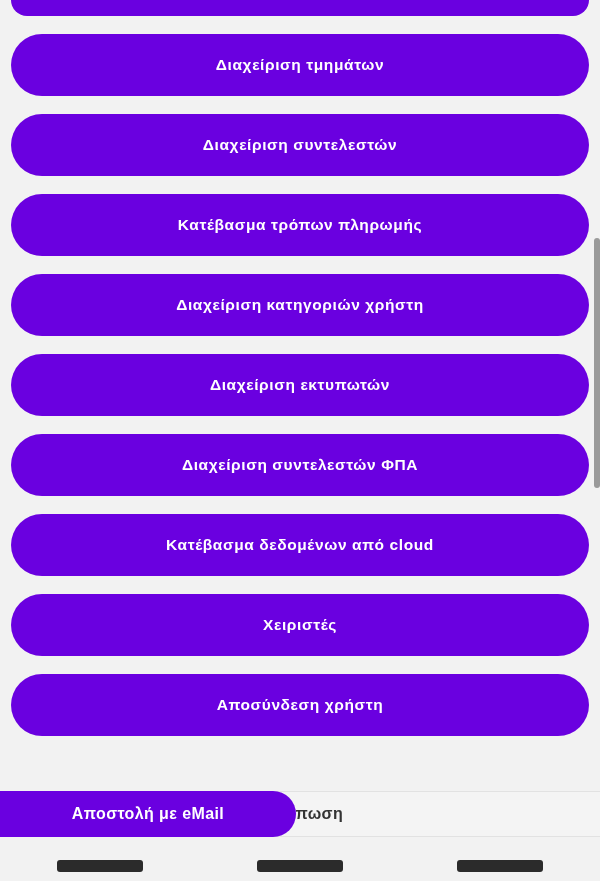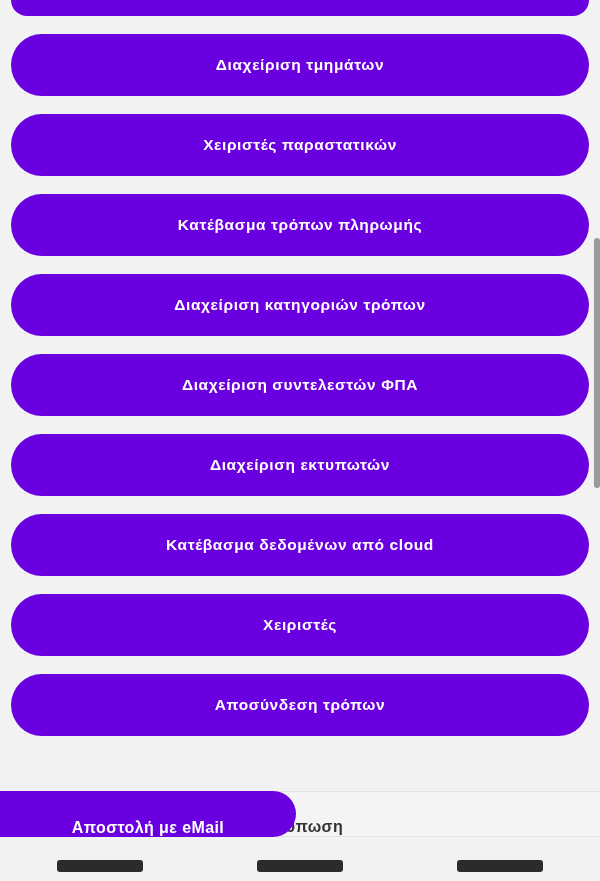--- a/index.html
+++ b/index.html
@@ -67,21 +67,21 @@
     left: 0;
     bottom: 44px;
     width: 600px;
     height: 46px;
     display: flex;
     align-items: stretch;
   }
   .bottom-bar .bar-slot {
     flex: 1 1 50%;
     display: flex;
-    align-items: flex-end;
+    align-items: center;
     justify-content: center;
     font-size: 16px;
     font-weight: bold;
     letter-spacing: 0.4px;
   }
   .bar-email {
     background: #6a00e0;
     color: #ffffff;
     border-top-right-radius: 23px;
     border-bottom-right-radius: 23px;
@@ -144,50 +144,50 @@
 
     <div class="menu-btn partial-top">
       <span></span>
     </div>
 
     <div class="menu-btn">
       <span>Διαχείριση τμημάτων</span>
     </div>
 
     <div class="menu-btn">
-      <span>Χειριστές παραστατικών</span>
+      <span>Διαχείριση συντελεστών</span>
     </div>
 
     <div class="menu-btn">
       <span>Κατέβασμα τρόπων πληρωμής</span>
     </div>
 
     <div class="menu-btn">
-      <span>Διαχείριση κατηγοριών τρόπων</span>
+      <span>Διαχείριση κατηγοριών χρήστη</span>
+    </div>
+
+    <div class="menu-btn">
+      <span>Διαχείριση εκτυπωτών</span>
     </div>
 
     <div class="menu-btn">
       <span>Διαχείριση συντελεστών ΦΠΑ</span>
     </div>
 
-    <div class="menu-btn">
-      <span>Διαχείριση εκτυπωτών</span>
-    </div>
-
 
     <div class="menu-btn">
       <span>Κατέβασμα δεδομένων από cloud</span>
     </div>
 
     <div class="menu-btn">
       <span>Χειριστές</span>
     </div>
 
     <div class="menu-btn">
-      <span>Αποσύνδεση τρόπων</span>
+      <span>Αποσύνδεση χρήστη</span>
     </div>
 
   </div>
 
   <div class="bottom-bar">
     <div class="bar-slot bar-print">
       <span>Εκτύπωση</span>
     </div>
     <div class="bar-slot bar-email" style="position:absolute;left:0;top:0;width:296px;height:46px;border-top-left-radius:0;border-bottom-left-radius:0;">
       <span>Αποστολή με eMail</span>

